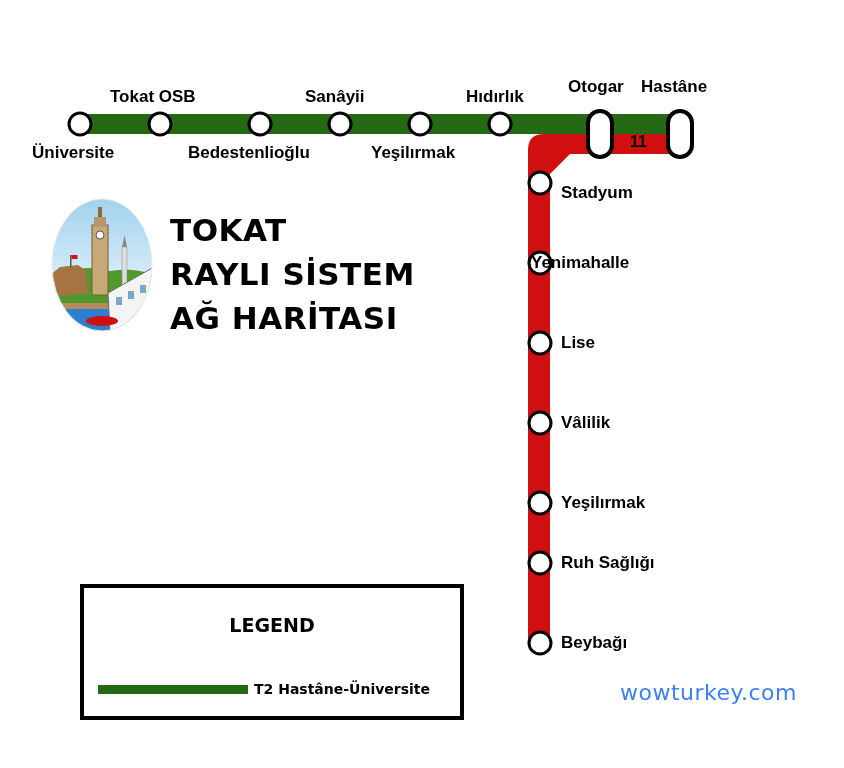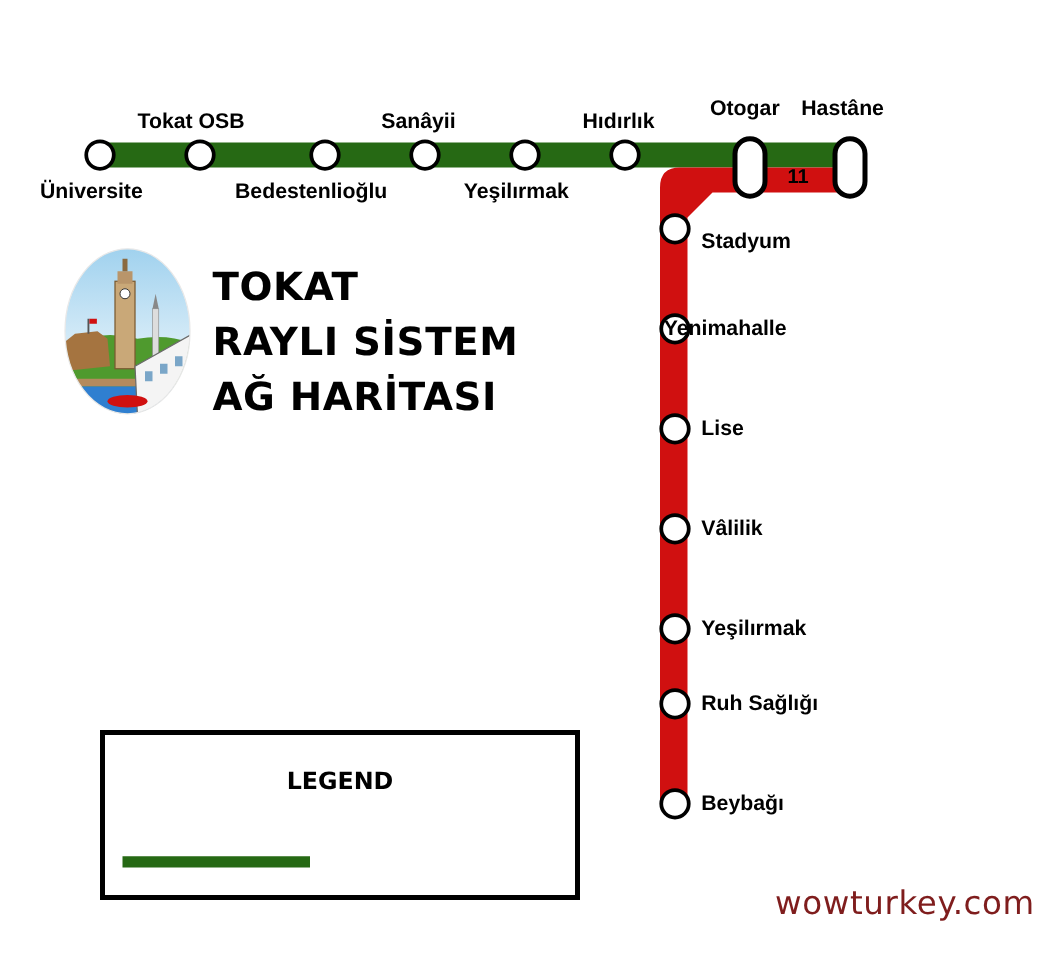--- a/index.html
+++ b/index.html
@@ -10,22 +10,22 @@
   .title { position: absolute; left: 170px; top: 208px; font-family: "DejaVu Sans", sans-serif;
            font-weight: bold; font-size: 31px; line-height: 44px; color: #000; letter-spacing: 0.5px; }
   .title div { white-space: nowrap; }
   .legend { position: absolute; left: 36px; top: 584px; width: 376px; height: 128px;
             border: 4px solid #000; background: #fff; margin-left: 44px; }
   .legend-title { position: absolute; left: 0; right: 0; top: 26px; text-align: center;
                   font-family: "DejaVu Sans", sans-serif; font-weight: bold; font-size: 19px; }
   .legend-row { position: absolute; left: 14px; height: 20px; display: flex; align-items: center; }
   .legend-swatch { width: 150px; height: 9px; margin-right: 6px; }
   .legend-text { font-family: "DejaVu Sans", sans-serif; font-weight: bold; font-size: 14px; white-space: nowrap; }
-  .watermark { position: absolute; left: 620px; top: 708px; font-family: "DejaVu Sans", sans-serif;
-               font-size: 26px; color: #7f1d1d; letter-spacing: 0.5px; }
+  .watermark { position: absolute; left: 620px; top: 680px; font-family: "DejaVu Sans", sans-serif;
+               font-size: 22px; color: #3b82f6; letter-spacing: 0.5px; }
   .logo { position: absolute; left: 50px; top: 197px; width: 104px; height: 136px; }
   .badge11 { position: absolute; left: 630px; top: 133px; font-weight: bold; font-size: 16px; }
 </style>
 </head>
 <body>
 
 <svg width="844" height="768">
 
   <rect x="80" y="114" width="602" height="20" fill="#266914"></rect>
 
@@ -116,16 +116,17 @@
 <div class="title">
   <div>TOKAT</div>
   <div>RAYLI SİSTEM</div>
   <div>AĞ HARİTASI</div>
 </div>
 
 <div class="legend">
   <div class="legend-title">LEGEND</div>
   <div class="legend-row" style="top:91px;">
     <div class="legend-swatch" style="background:#266914;"></div>
+    <div class="legend-text">T2 Hastâne-Üniversite</div>
   </div>
 </div>
 
 <div class="watermark">wowturkey.com</div>
 
 </body></html>

